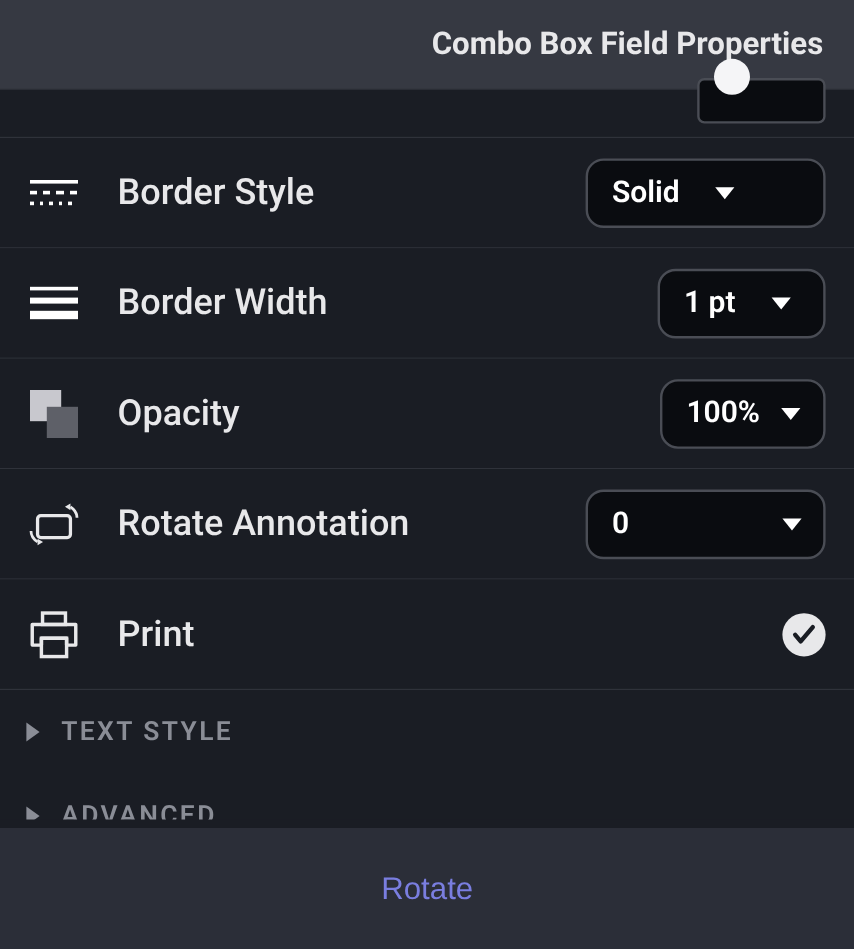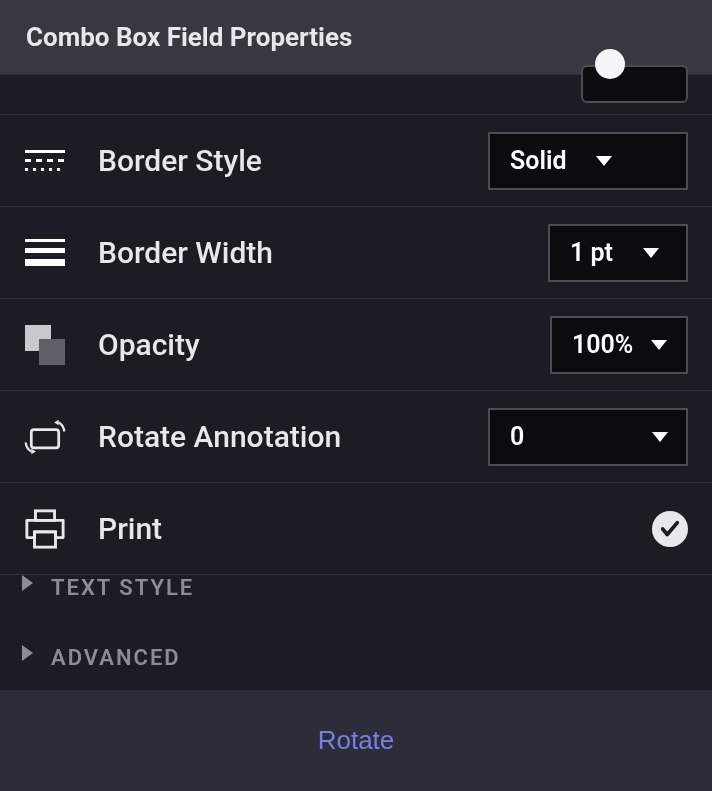--- a/index.html
+++ b/index.html
@@ -12,20 +12,21 @@
       background: #1a1d24;
       color: #e8e8ea;
       width: 712px;
       height: 791px;
       overflow: hidden;
     }
     .header {
       background: #363942;
       padding: 22px 26px;
       border-bottom: 1px solid #2a2d35;
+      text-align: right;
     }
     .header-title {
       font-size: 26px;
       font-weight: 700;
       color: #e8e8ea;
     }
     .cutoff-row {
       height: 40px;
       background: #1a1d24;
       border-bottom: 1px solid #2f323a;
@@ -73,21 +74,21 @@
     }
     .row-label {
       font-size: 30px;
       font-weight: 500;
       color: #e8e8ea;
       flex: 1;
     }
     .dropdown {
       background: #0a0c10;
       border: 2px solid #4a4d55;
-      border-radius: 1px;
+      border-radius: 15px;
       height: 58px;
       display: flex;
       align-items: center;
       padding: 0 18px 0 20px;
       cursor: pointer;
       gap: 30px;
     }
     .dropdown-value {
       font-size: 25px;
       font-weight: 600;
@@ -109,20 +110,21 @@
       align-items: center;
       justify-content: center;
       cursor: pointer;
     }
     .toggle-check svg {
       width: 22px;
       height: 22px;
     }
     .section-header {
       display: flex;
+      align-items: center;
       padding: 0 22px;
       height: 70px;
       background: #1a1d24;
       cursor: pointer;
     }
     .section-caret {
       width: 0;
       height: 0;
       border-top: 8px solid transparent;
       border-bottom: 8px solid transparent;

